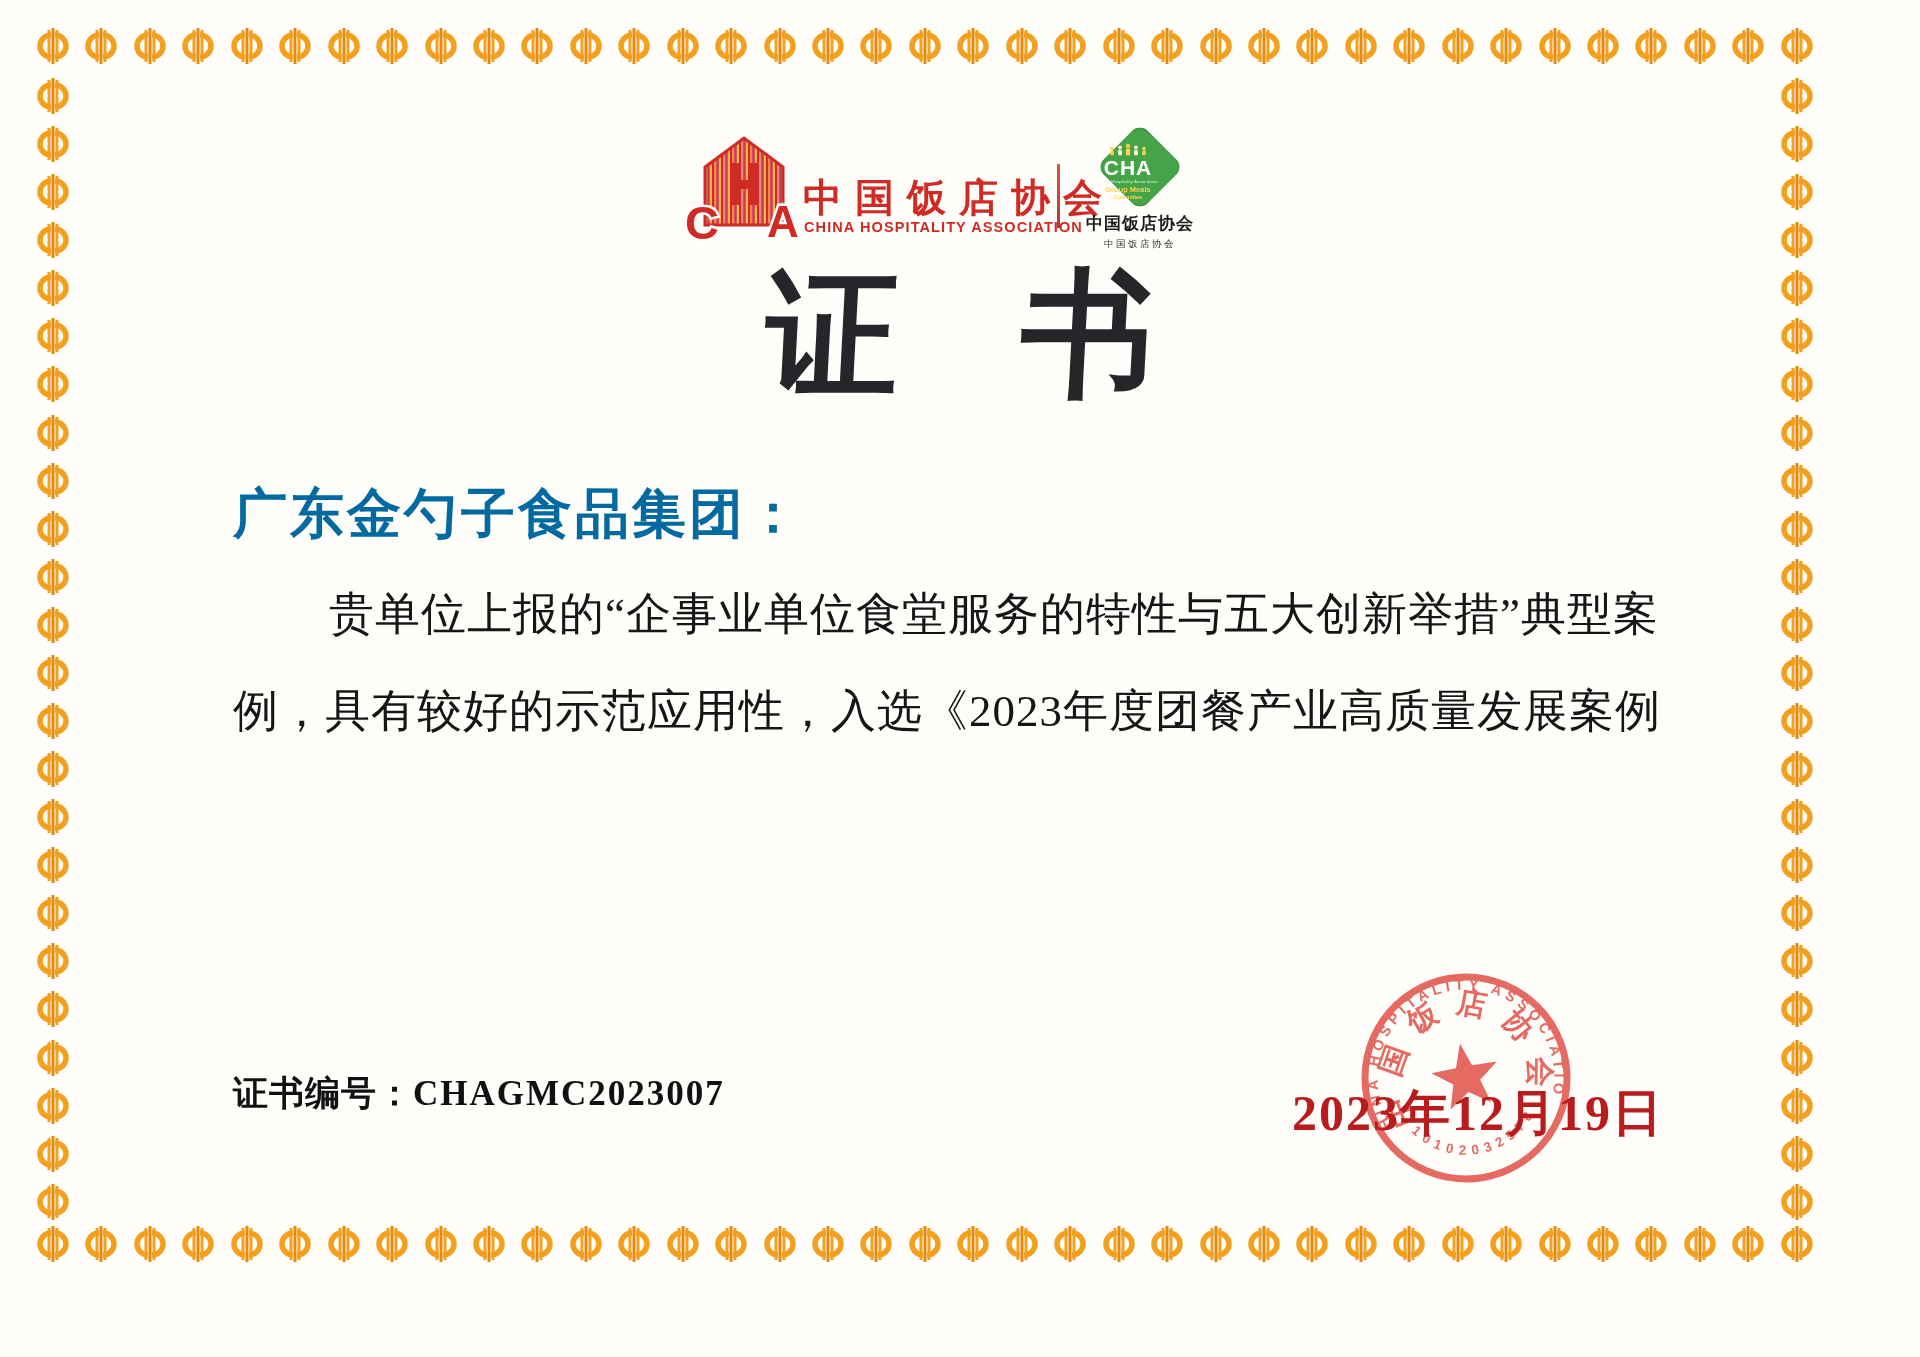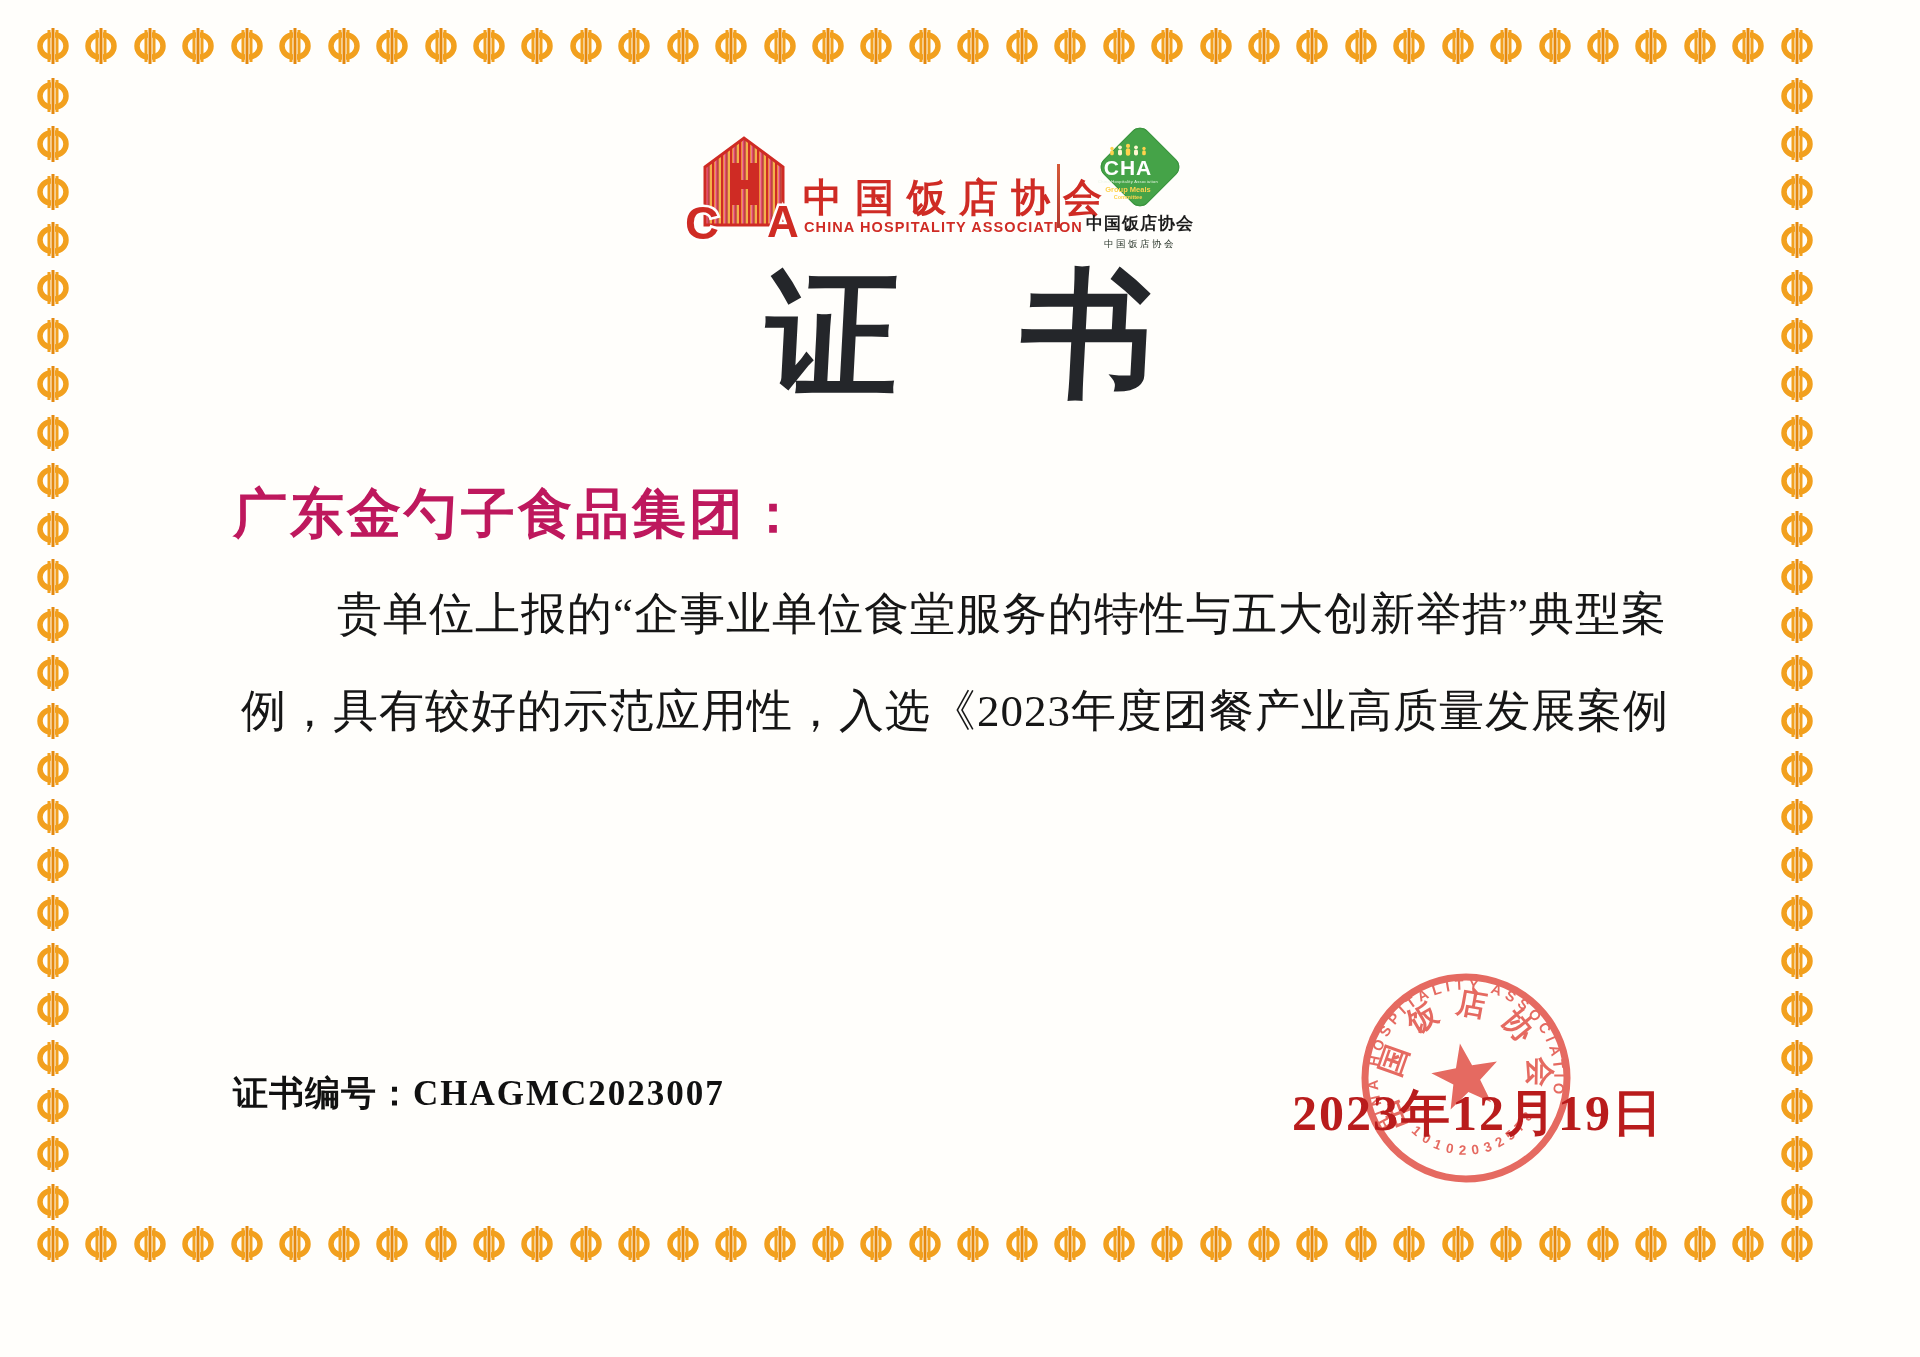--- a/index.html
+++ b/index.html
@@ -44,23 +44,23 @@
   .gl-cn{margin-top:14px;font-size:17px;font-weight:bold;color:#1c1c1c;letter-spacing:1px;white-space:nowrap;}
   .gl-sub{margin-top:3px;font-size:9.5px;color:#2f3a2f;letter-spacing:2.5px;white-space:nowrap;}
 
   
   .title{position:absolute;left:0;top:262px;width:1920px;display:flex;justify-content:center;
          gap:122px;font-size:133px;font-weight:900;color:#24262a;line-height:1.1;}
   .title span{display:inline-block;transform:skewX(-3deg) scaleY(1.04);}
 
   
   .recipient{position:absolute;left:233px;top:478px;font-size:54px;font-weight:bold;
-         letter-spacing:3px;color:#be185d;}
+         letter-spacing:3px;color:#0369a1;}
   .body-text{position:absolute;left:233px;top:566px;width:1450px;font-size:45px;color:#161616;}
-  .body-line{height:96.5px;line-height:96.5px;white-space:nowrap;letter-spacing:1px;margin-left:8px;}
+  .body-line{height:96.5px;line-height:96.5px;white-space:nowrap;letter-spacing:1px;}
   .body-line.indent{padding-left:96px;}
 
   
   .cert-no{position:absolute;left:233px;top:1070px;font-size:35px;color:#111;
          font-weight:600;letter-spacing:1px;z-index:4;}
   .cert-no .num{letter-spacing:2px;}
   .date{position:absolute;left:1292px;top:1080px;font-size:50px;color:#b91c1c;
          font-weight:600;letter-spacing:2px;z-index:4;}
 
   

